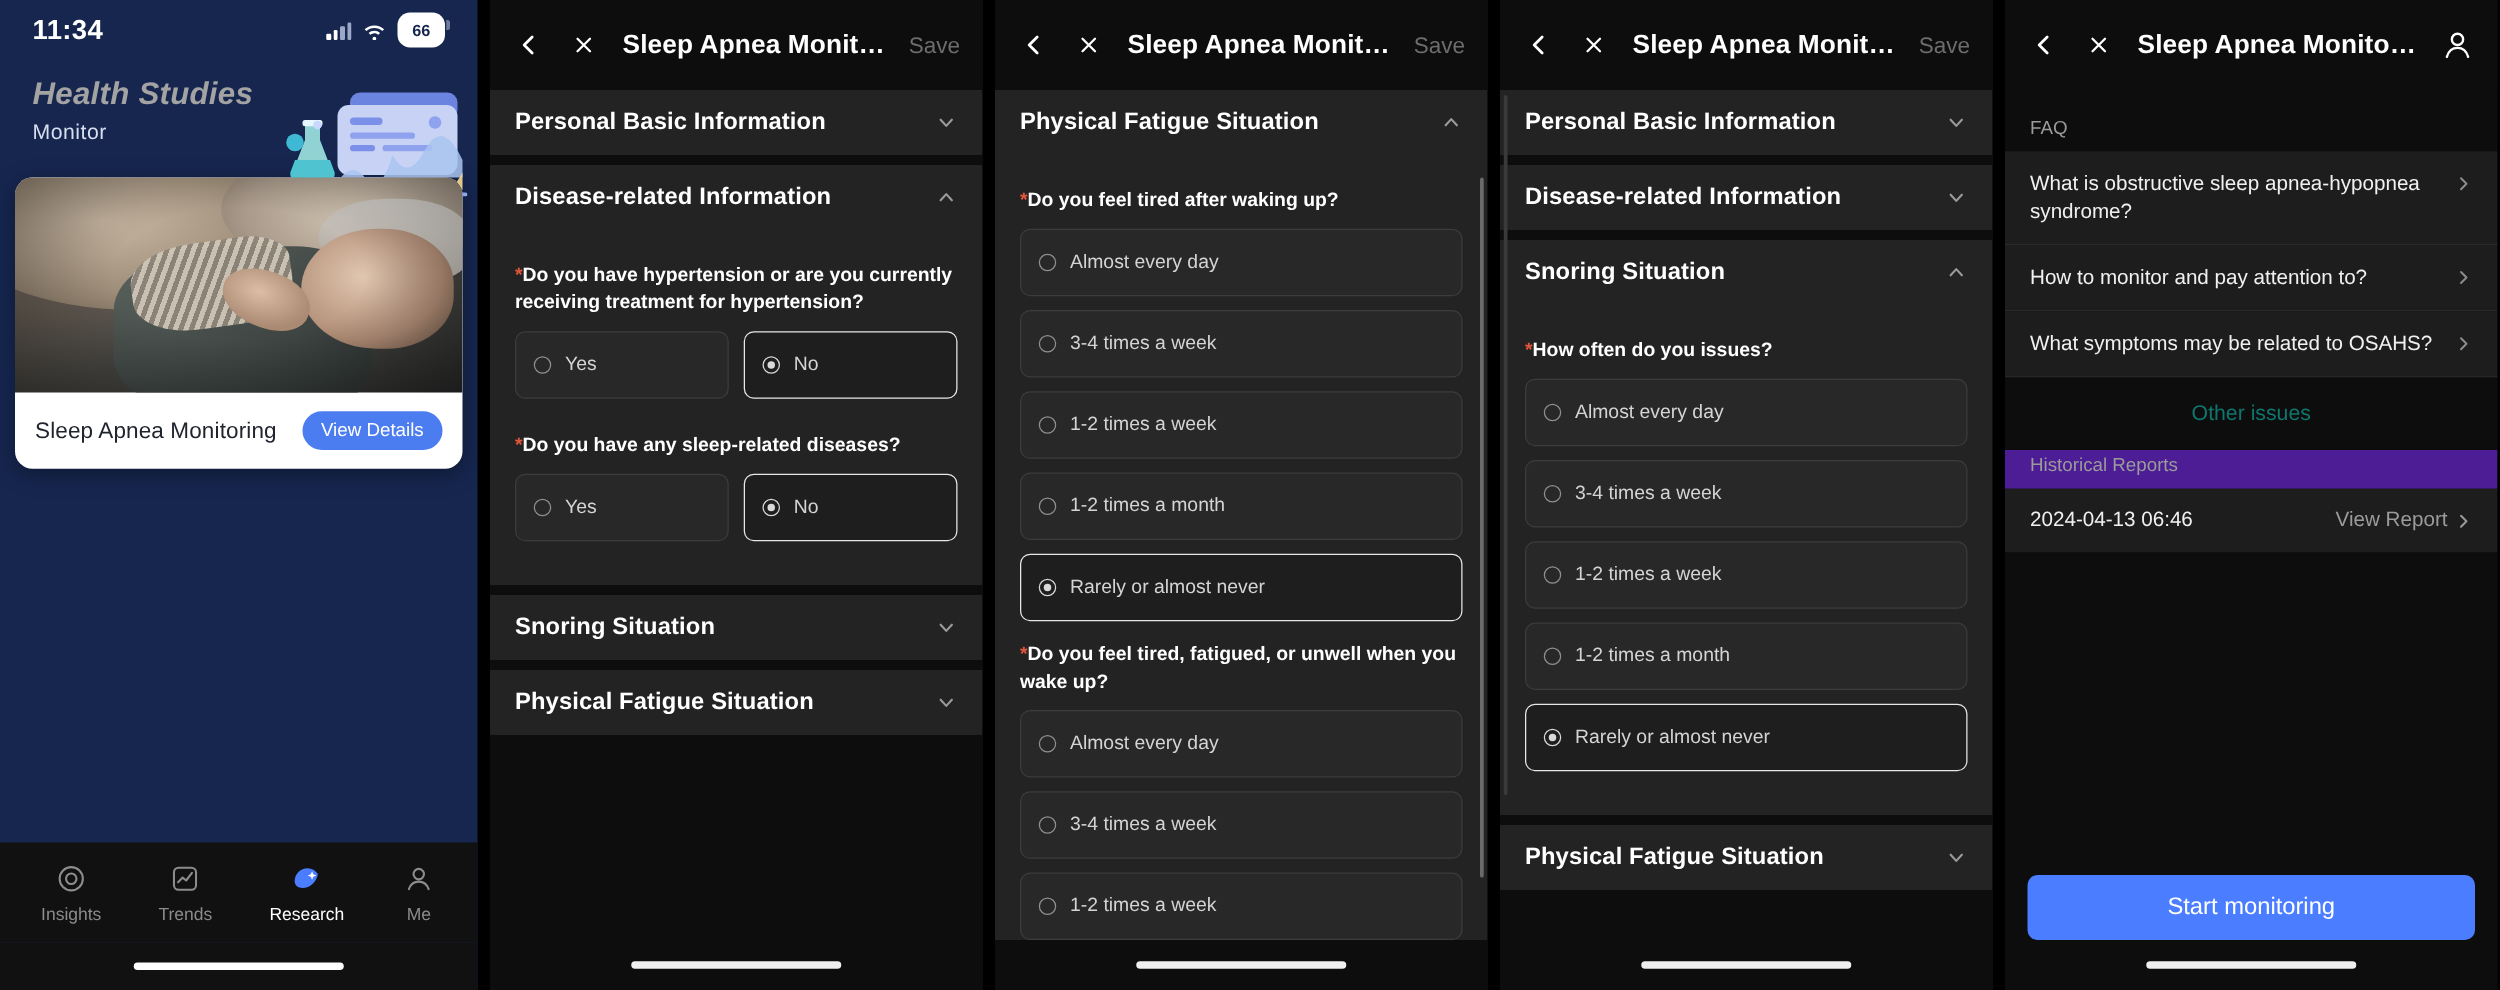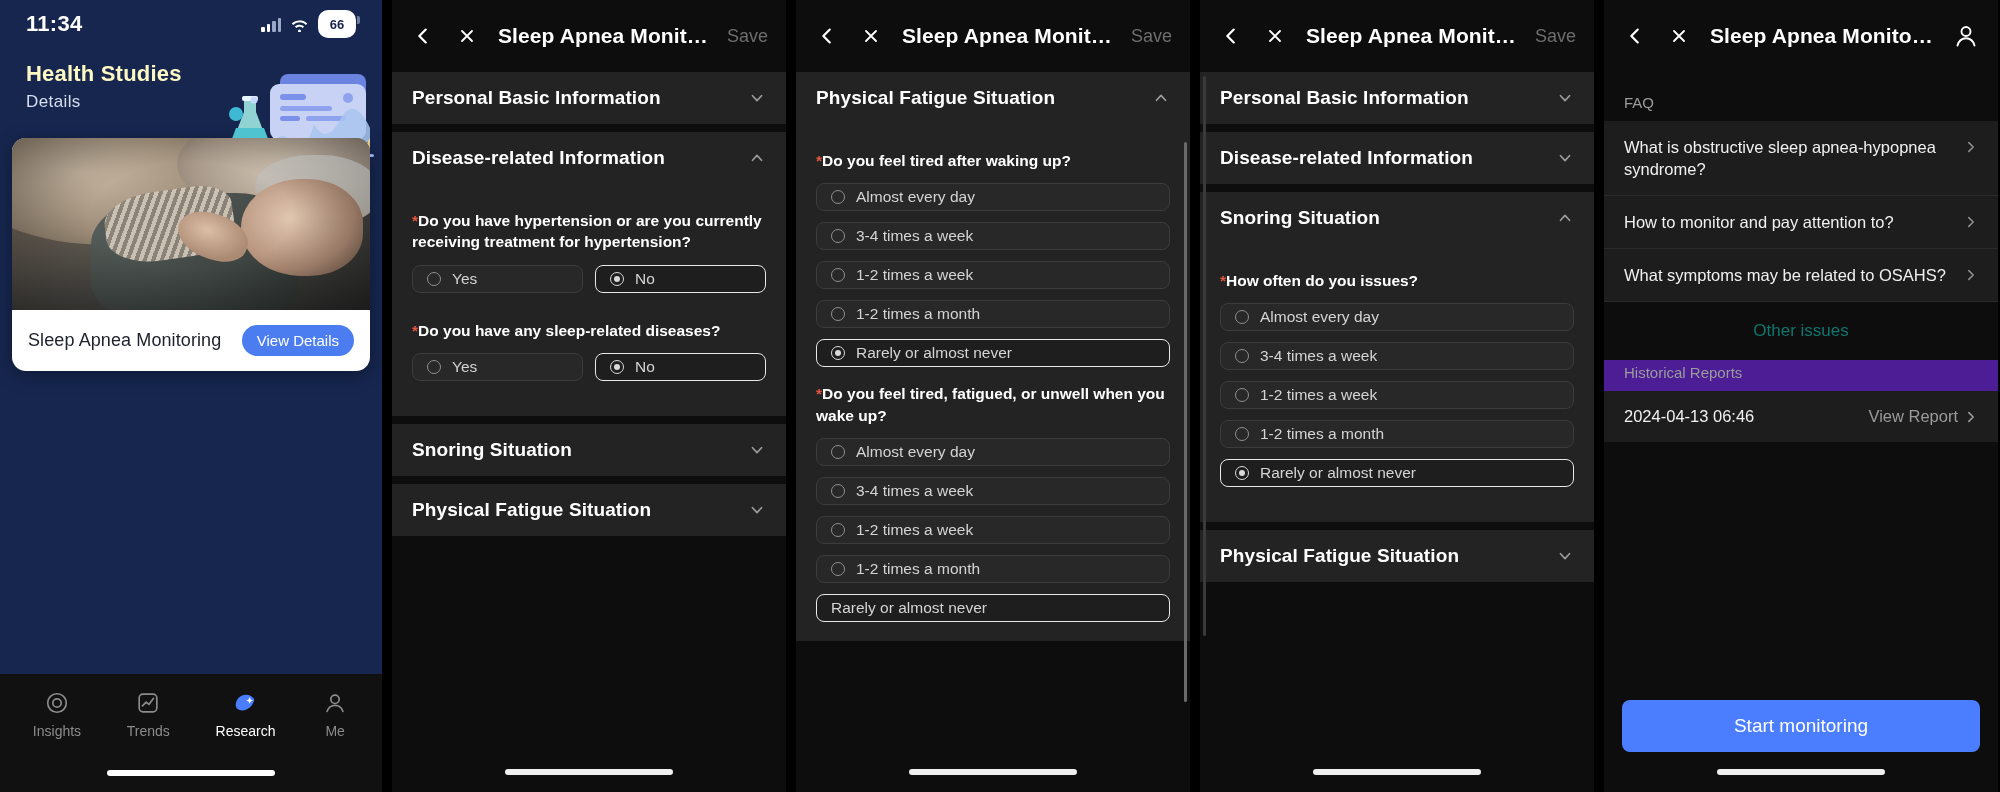--- a/index.html
+++ b/index.html
@@ -29,21 +29,21 @@
   .sig i:nth-child(3){height:11px; background:#9aa7c7;} .sig i:nth-child(4){height:14px; background:#9aa7c7;}
   .wifi { width: 19px; height: 15px; position: relative; }
   .battery {
     min-width: 38px; height: 28px; border-radius: 10px; background: #fff; color: #16264f;
     font-size: 13px; font-weight: 700; display: flex; align-items: center; justify-content: center;
     padding: 0 6px; position: relative;
   }
   .battery::after{content:""; position:absolute; right:-4px; top:6px; width:3px; height:8px; background:#6f7c9c; border-radius:0 2px 2px 0;}
 
   .hs-header { padding: 14px 26px 26px 26px; position: relative; }
-  .hs-title { font-size: 22px; font-weight: 700; color: #fef9c3; letter-spacing: .2px; line-height: 1.1; }
+  .hs-title { font-size: 25px; font-weight: 700; color: #a3a3a3; letter-spacing: .2px; line-height: 1.1; font-style: italic; }
   .hs-sub { font-size: 17px; color: #d8def0; margin-top: 6px; letter-spacing: .4px; }
   .hs-art { position: absolute; right: 8px; top: 22px; width: 160px; height: 96px; }
 
   .study-card {
     margin: 0 12px; border-radius: 14px; overflow: hidden; background: #fff;
     box-shadow: 0 4px 18px rgba(0,0,0,.35);
   }
   .card-photo { height: 172px; position: relative; overflow: hidden;
     background: linear-gradient(160deg,#8d7f72 0%, #6f6458 28%, #4b4a46 60%, #2e2f2e 100%); }
   .ph-pillow { position:absolute; left:-12%; top:-8%; width:78%; height:70%;
@@ -98,21 +98,21 @@
   .sec-head { height: 52px; display:flex; align-items:center; justify-content:space-between;
               padding: 0 20px; cursor:pointer; }
   .sec-title { color:#fff; font-size: 19px; font-weight: 600; letter-spacing:.1px; }
   .chev { width: 18px; height: 18px; color:#9a9a9a; }
   .sec-body { padding: 10px 20px 24px 20px; }
   .q { color:#fff; font-size: 15.5px; font-weight: 600; line-height: 1.38; margin: 16px 0 12px 0; }
   .q .star { color:#e4563c; }
   .opt-row { display:flex; gap: 12px; }
   .opt {
     flex: 1; border: 1px solid #3c3c3c; border-radius: 8px; background:#282828;
-    height: 28px; display:flex; align-items:center; gap: 11px; padding: 0 14px;
+    height: 54px; display:flex; align-items:center; gap: 11px; padding: 0 14px;
     color:#d4d4d4; font-size: 15.5px; cursor:pointer; margin-bottom: 11px;
   }
   .opt.sel { border-color:#e8e8e8; background:#1e1e1e; }
   .radio { width: 14px; height: 14px; border-radius: 50%; border: 1.5px solid #8f8f8f; flex:0 0 14px; position:relative; }
   .opt.sel .radio { border-color:#d9d9d9; }
   .opt.sel .radio::after { content:""; position:absolute; left:3px; top:3px; width:6px; height:6px;
     border-radius:50%; background:#d9d9d9; }
   .opt-list .opt { width:100%; }
   .scroll-ind { position:absolute; right:3px; width:3px; border-radius:2px; background:#6a6a6a; }
   .scroll-ind.left { left:3px; right:auto; background:#3a3a3a; }
@@ -160,21 +160,21 @@
               <path d="M10 8.2c-1.9 0-3.6.7-4.9 1.9l1.5 1.5A5 5 0 0 1 10 10.3c1.3 0 2.5.5 3.4 1.3l1.5-1.5A7.1 7.1 0 0 0 10 8.2z"></path>
               <path d="M10 3.6c-3.2 0-6.1 1.2-8.3 3.3l1.5 1.5A9.6 9.6 0 0 1 10 5.7c2.7 0 5.1 1 6.8 2.7l1.5-1.5A11.7 11.7 0 0 0 10 3.6z"></path>
             </svg>
         </span>
         <span class="battery">66</span>
       </div>
     </div>
 
     <div class="hs-header">
       <div class="hs-title">Health Studies</div>
-      <div class="hs-sub">Details</div>
+      <div class="hs-sub">Monitor</div>
       <div class="hs-art">
         <svg viewBox="0 0 160 96" width="160" height="96">
           <rect x="66" y="4" width="86" height="22" rx="8" fill="#6b84e0"></rect>
           <rect x="56" y="14" width="96" height="56" rx="9" fill="#c8d2f5"></rect>
           <rect x="66" y="24" width="26" height="6" rx="3" fill="#7b90e8"></rect>
           <rect x="66" y="36" width="52" height="5" rx="2.5" fill="#8fa2ee"></rect>
           <rect x="66" y="46" width="20" height="5" rx="2.5" fill="#7b90e8"></rect>
           <rect x="92" y="46" width="40" height="5" rx="2.5" fill="#8fa2ee"></rect>
           <circle cx="134" cy="28" r="5" fill="#8fa2ee"></circle>
           <path d="M30 30 h12 v12 l10 26 a6 6 0 0 1-5 9 H25 a6 6 0 0 1-5-9 l10-26z" fill="#9fe6e2" opacity=".9"></path>

